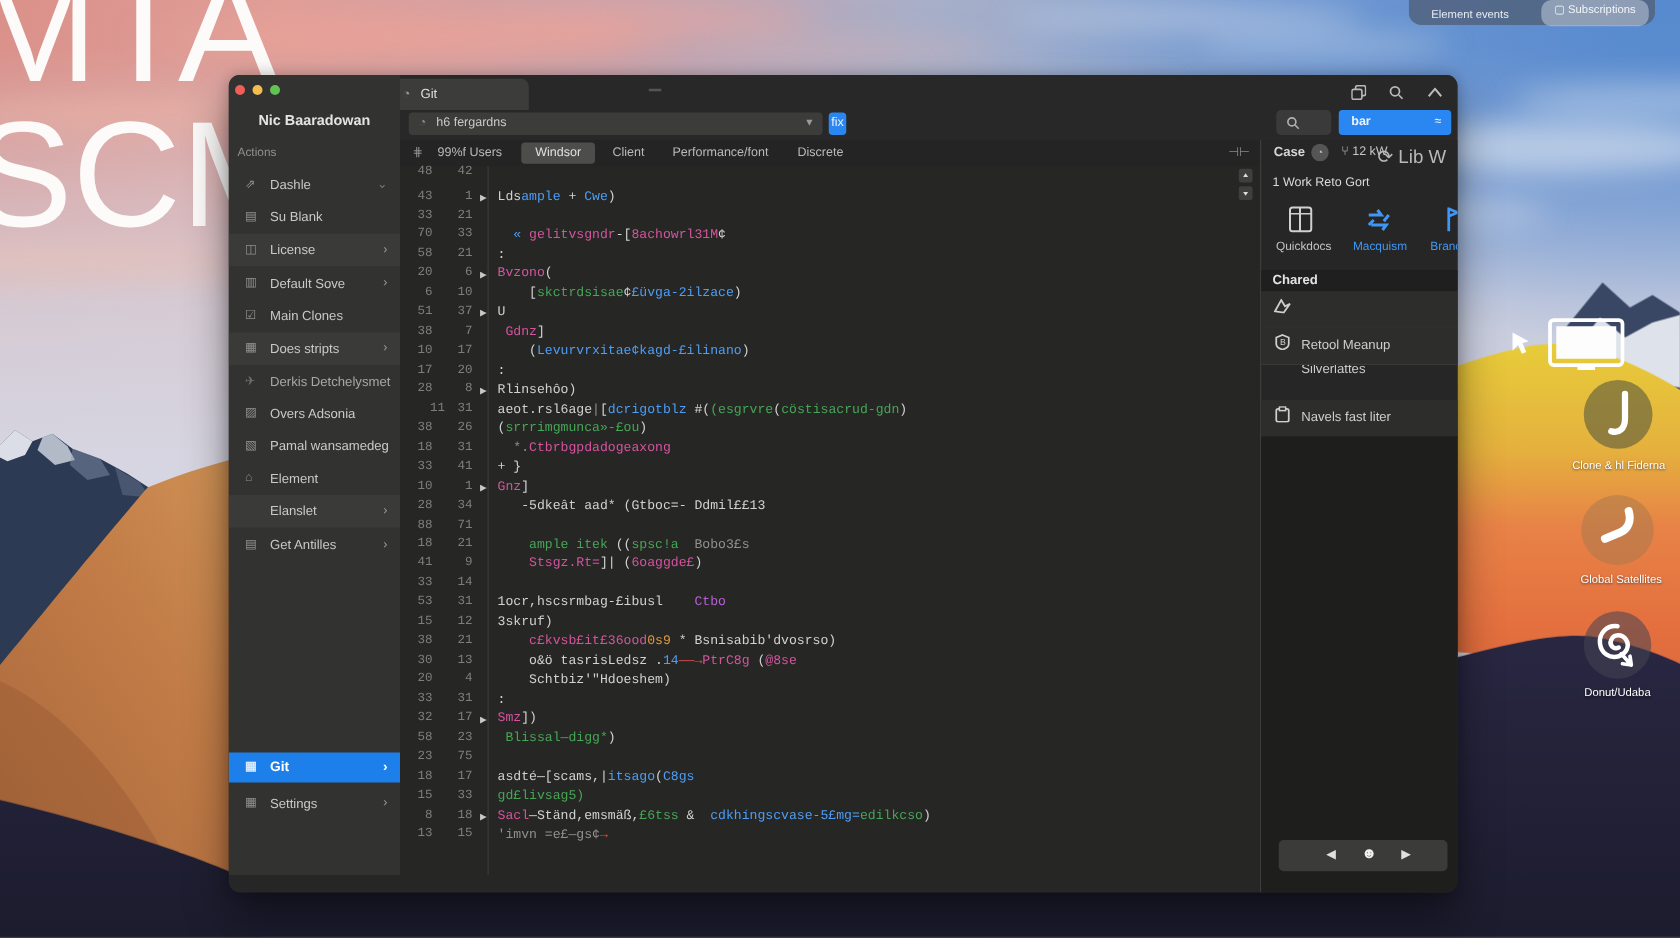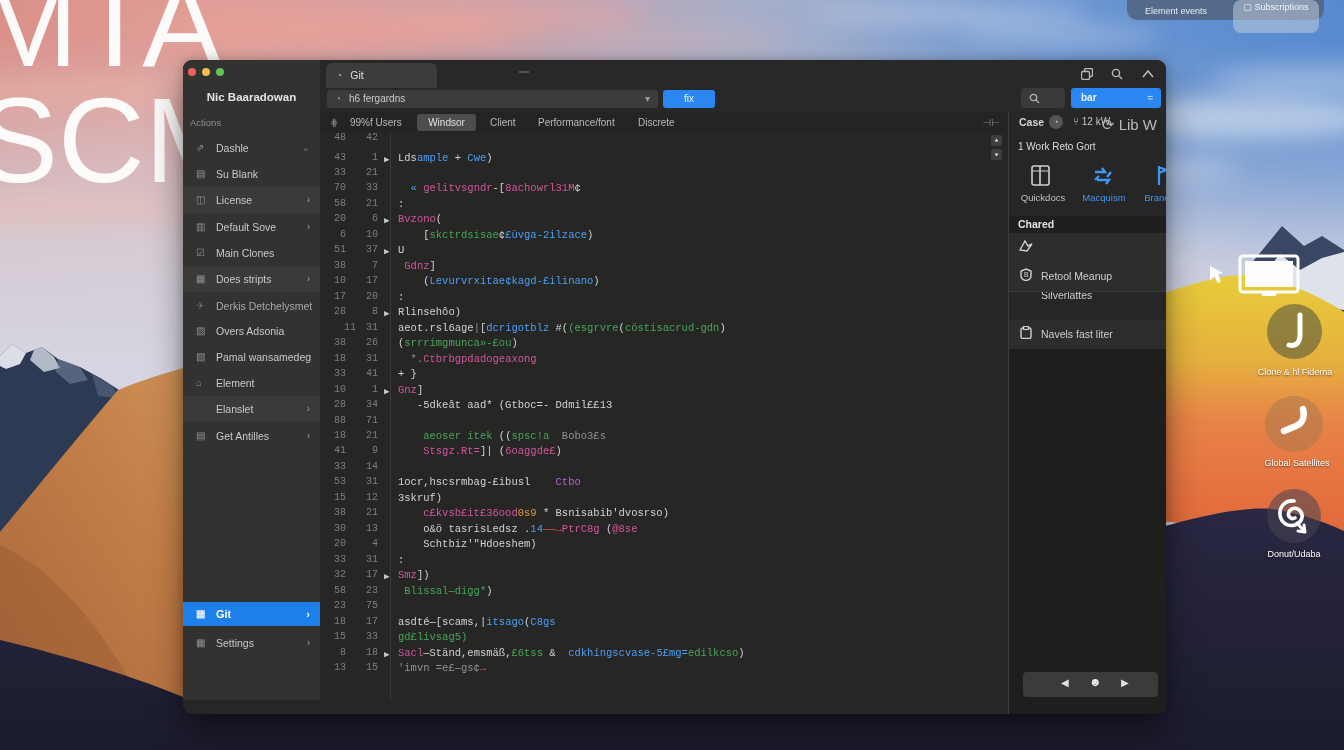--- a/index.html
+++ b/index.html
@@ -8,41 +8,41 @@
   
   #sky{left:0;top:0;width:1344px;height:750px;
     background:
       radial-gradient(ellipse 720px 380px at 1330px 0px, rgba(70,124,202,.5) 0%, rgba(70,124,202,.33) 45%, rgba(70,124,202,0) 72%),
       linear-gradient(to bottom, rgba(212,211,223,0) 5%, rgba(212,211,223,.85) 32%, rgba(214,214,226,1) 50%),
       linear-gradient(100deg,#da918a 0%,#e09e98 16%,#caa2ab 34%,#a8afc8 50%,#84a6d6 72%,#6b99d4 88%,#6395d3 100%);}
   #bigtext{left:-22px;top:-34px;color:#fcfbfa;font-size:120px;line-height:116px;letter-spacing:0px;font-weight:400;}
   
   #mbar{left:1127px;top:-14px;width:197px;height:34px;background:rgba(82,102,132,.92);border-radius:10px;}
   #mbar .t1{position:absolute;left:18px;top:20px;color:#e8ecf4;font-size:9px;}
-  #mbar .pill{position:absolute;left:106px;top:14px;width:86px;height:33px;background:rgba(200,210,224,.5);border-radius:8px;color:#f2f5fa;font-size:9px;text-align:center;line-height:15px;}
+  #mbar .pill{position:absolute;left:106px;top:14px;width:86px;height:21px;background:rgba(200,210,224,.5);border-radius:8px;color:#f2f5fa;font-size:9px;text-align:center;line-height:15px;}
   
   .dico{position:absolute;border-radius:50%;}
   .dlabel{position:absolute;color:#fff;font-size:9px;text-align:center;text-shadow:0 1px 2px rgba(0,0,0,.6);width:90px;}
   
   #win{left:183px;top:60px;width:983px;height:654px;background:#262626;border-radius:9px;
        box-shadow:0 20px 35px rgba(0,0,0,.42), 0 0 12px rgba(0,0,0,.22);overflow:hidden;}
   .tl{position:absolute;top:8px;width:8px;height:8px;border-radius:50%;z-index:5;}
   
   #sb{left:0;top:0;width:137px;height:640px;background:#323231;}
   #sb .title{position:absolute;left:0;top:31px;width:137px;text-align:center;color:#e4e4e4;font-weight:bold;font-size:11.5px;}
   #sb .lab{position:absolute;left:7px;top:57px;color:#8f8f8f;font-size:9.5px;}
   .sbi{position:absolute;left:0;width:137px;height:26px;color:#c9c9c9;font-size:10.5px;line-height:26px;}
   .sbi .ic{position:absolute;left:13px;top:7px;width:12px;height:12px;color:#8f8f8f;font-size:10px;line-height:12px;}
   .sbi .tx{position:absolute;left:33px;top:0;}
   .sbi .ch{position:absolute;right:10px;top:0;color:#9a9a9a;font-size:10px;}
   .sbi.hl{background:#3a3a39;}
   #gitrow{position:absolute;left:0;top:542px;width:137px;height:24px;background:#1d7fe9;color:#fff;font-weight:bold;font-size:11px;line-height:24px;}
   
   #tbar{left:137px;top:0;width:846px;height:52px;background:#282828;}
-  #tab{position:absolute;left:143px;top:3px;width:111px;height:25px;background:#3c3c3b;border-radius:6px 6px 0 0;color:#dedede;font-size:10.5px;line-height:25px;}
+  #tab{position:absolute;left:129px;top:3px;width:111px;height:25px;background:#3c3c3b;border-radius:6px 6px 0 0;color:#dedede;font-size:10.5px;line-height:25px;}
   #abar{position:absolute;left:144px;top:30px;width:331px;height:18px;background:#3c3c3b;border-radius:3px;color:#cacaca;font-size:10px;line-height:18px;}
   .bluebtn{position:absolute;background:#2a86f0;border-radius:3px;color:#eaf3ff;font-size:10px;text-align:center;}
   
   #tstrip{left:137px;top:52px;width:688px;height:21px;background:#242424;color:#b9b9b9;font-size:10px;line-height:21px;}
   
   #code{left:137px;top:73px;width:688px;height:567px;background:#262625;font-family:"Liberation Mono",monospace;font-size:10.5px;}
   .ln{position:absolute;color:#7e7e7e;font-size:10px;width:20px;text-align:right;}
   .cl{position:absolute;left:78px;white-space:pre;}
   .wh{color:#d2d2d2}.bl{color:#4d9ef6}.gr{color:#46a656}.pk{color:#d4549e}.mg{color:#b95fd8}.rd{color:#dd5147}.gy{color:#909090}.or{color:#dd9b3d}
   .arr{position:absolute;left:64px;color:#c8c8c8;font-size:9px;}
@@ -142,21 +142,21 @@
 
   <div id="win" class="abs">
     <div class="tl" style="left:5px;background:#ee5f57"></div>
     <div class="tl" style="left:19px;background:#f5bd4f"></div>
     <div class="tl" style="left:33px;background:#61c354"></div>
 
     <div id="tbar" class="abs"></div>
     <div class="abs" style="left:336px;top:11px;width:10px;height:2px;background:#555;"></div>
     <div id="tab" class="abs"><span style="margin-left:10px;color:#9a9a9a;">◔</span><span style="margin-left:8px;">Git</span></div>
     <div id="abar" class="abs"><span style="margin-left:8px;color:#8f8f8f;">◔</span><span style="margin-left:8px;">h6 fergardns</span><span style="position:absolute;right:8px;color:#9a9a9a;">▾</span></div>
-    <div class="bluebtn abs" style="left:480px;top:30px;width:52px;height:18px;line-height:18px;">fix</div>
+    <div class="bluebtn abs" style="left:480px;top:30px;width:14px;height:18px;line-height:18px;">fix</div>
 
     <svg class="abs" style="left:898px;top:8px" width="12" height="12">
       <rect x="3.5" y="0.5" width="8" height="8" rx="1.5" fill="none" stroke="#b9b9b9" stroke-width="1.3"></rect>
       <rect x="0.5" y="3.5" width="8" height="8" rx="1.5" fill="#282828" stroke="#b9b9b9" stroke-width="1.3"></rect>
     </svg>
     <svg class="abs" style="left:928px;top:8px" width="12" height="12">
       <circle cx="5" cy="5" r="3.6" fill="none" stroke="#b9b9b9" stroke-width="1.4"></circle>
       <line x1="8" y1="8" x2="11" y2="11" stroke="#b9b9b9" stroke-width="1.4"></line>
     </svg>
     <svg class="abs" style="left:959px;top:10px" width="12" height="8">
@@ -341,21 +341,21 @@
       <div class="cl" style="top:157.7px;"><span class="wh">:</span></div>
       <div class="arr" style="top:175.2px;">▶</div>
       <div class="cl" style="top:173.2px;"><span class="wh">Rlinsehôo)</span></div>
       <div class="cl" style="top:188.6px;"><span class="wh">aeot.rsl6age</span><span class="gy">|</span><span class="wh">[</span><span class="bl">dcrigotblz</span><span class="wh"> #(</span><span class="gr">(esgrvre</span><span class="wh">(</span><span class="gr">cöstisacrud-gdn</span><span class="wh">)</span></div>
       <div class="cl" style="top:204.1px;"><span class="wh">(</span><span class="gr">srrrimgmunca»-£ou</span><span class="wh">)</span></div>
       <div class="cl" style="top:219.6px;"><span class="gy">  *.</span><span class="pk">Ctbrbgpdadogeaxong</span></div>
       <div class="cl" style="top:235.1px;"><span class="wh">+ }</span></div>
       <div class="arr" style="top:252.5px;">▶</div>
       <div class="cl" style="top:250.5px;"><span class="pk">Gnz</span><span class="wh">]</span></div>
       <div class="cl" style="top:266.0px;"><span class="wh">   -5dkeât aad* (Gtboc=- Ddmil££13</span></div>
-      <div class="cl" style="top:296.9px;"><span class="gr">    aeoser itek </span><span class="wh">((</span><span class="gr">spsc!a</span><span class="gy">  Bobo3£s</span></div>
+      <div class="cl" style="top:296.9px;"><span class="gr">    ample itek </span><span class="wh">((</span><span class="gr">spsc!a</span><span class="gy">  Bobo3£s</span></div>
       <div class="cl" style="top:312.4px;"><span class="pk">    Stsgz.Rt=</span><span class="wh">]| (</span><span class="pk">6oaggde£</span><span class="wh">)</span></div>
       <div class="cl" style="top:343.3px;"><span class="wh">1ocr,hscsrmbag-£ibusl</span><span class="wh">    </span><span class="mg">Ctbo</span></div>
       <div class="cl" style="top:358.8px;"><span class="wh">3skruf)</span></div>
       <div class="cl" style="top:374.3px;"><span class="pk">    c£kvsb£it£36ood</span><span class="or">0s9</span><span class="wh"> * Bsnisabib'dvosrso)</span></div>
       <div class="cl" style="top:389.8px;"><span class="wh">    o&amp;ö tasrisLedsz .</span><span class="bl">14</span><span class="rd">——→</span><span class="pk">PtrC8g</span><span class="wh"> (</span><span class="pk">@8se</span></div>
       <div class="cl" style="top:405.2px;"><span class="wh">    Schtbiz'"Hdoeshem)</span></div>
       <div class="cl" style="top:420.7px;"><span class="wh">:</span></div>
       <div class="arr" style="top:438.2px;">▶</div>
       <div class="cl" style="top:436.2px;"><span class="pk">Smz</span><span class="wh">])</span></div>
       <div class="cl" style="top:451.6px;"> <span class="gr">Blissal—digg*</span><span class="wh">)</span></div>

